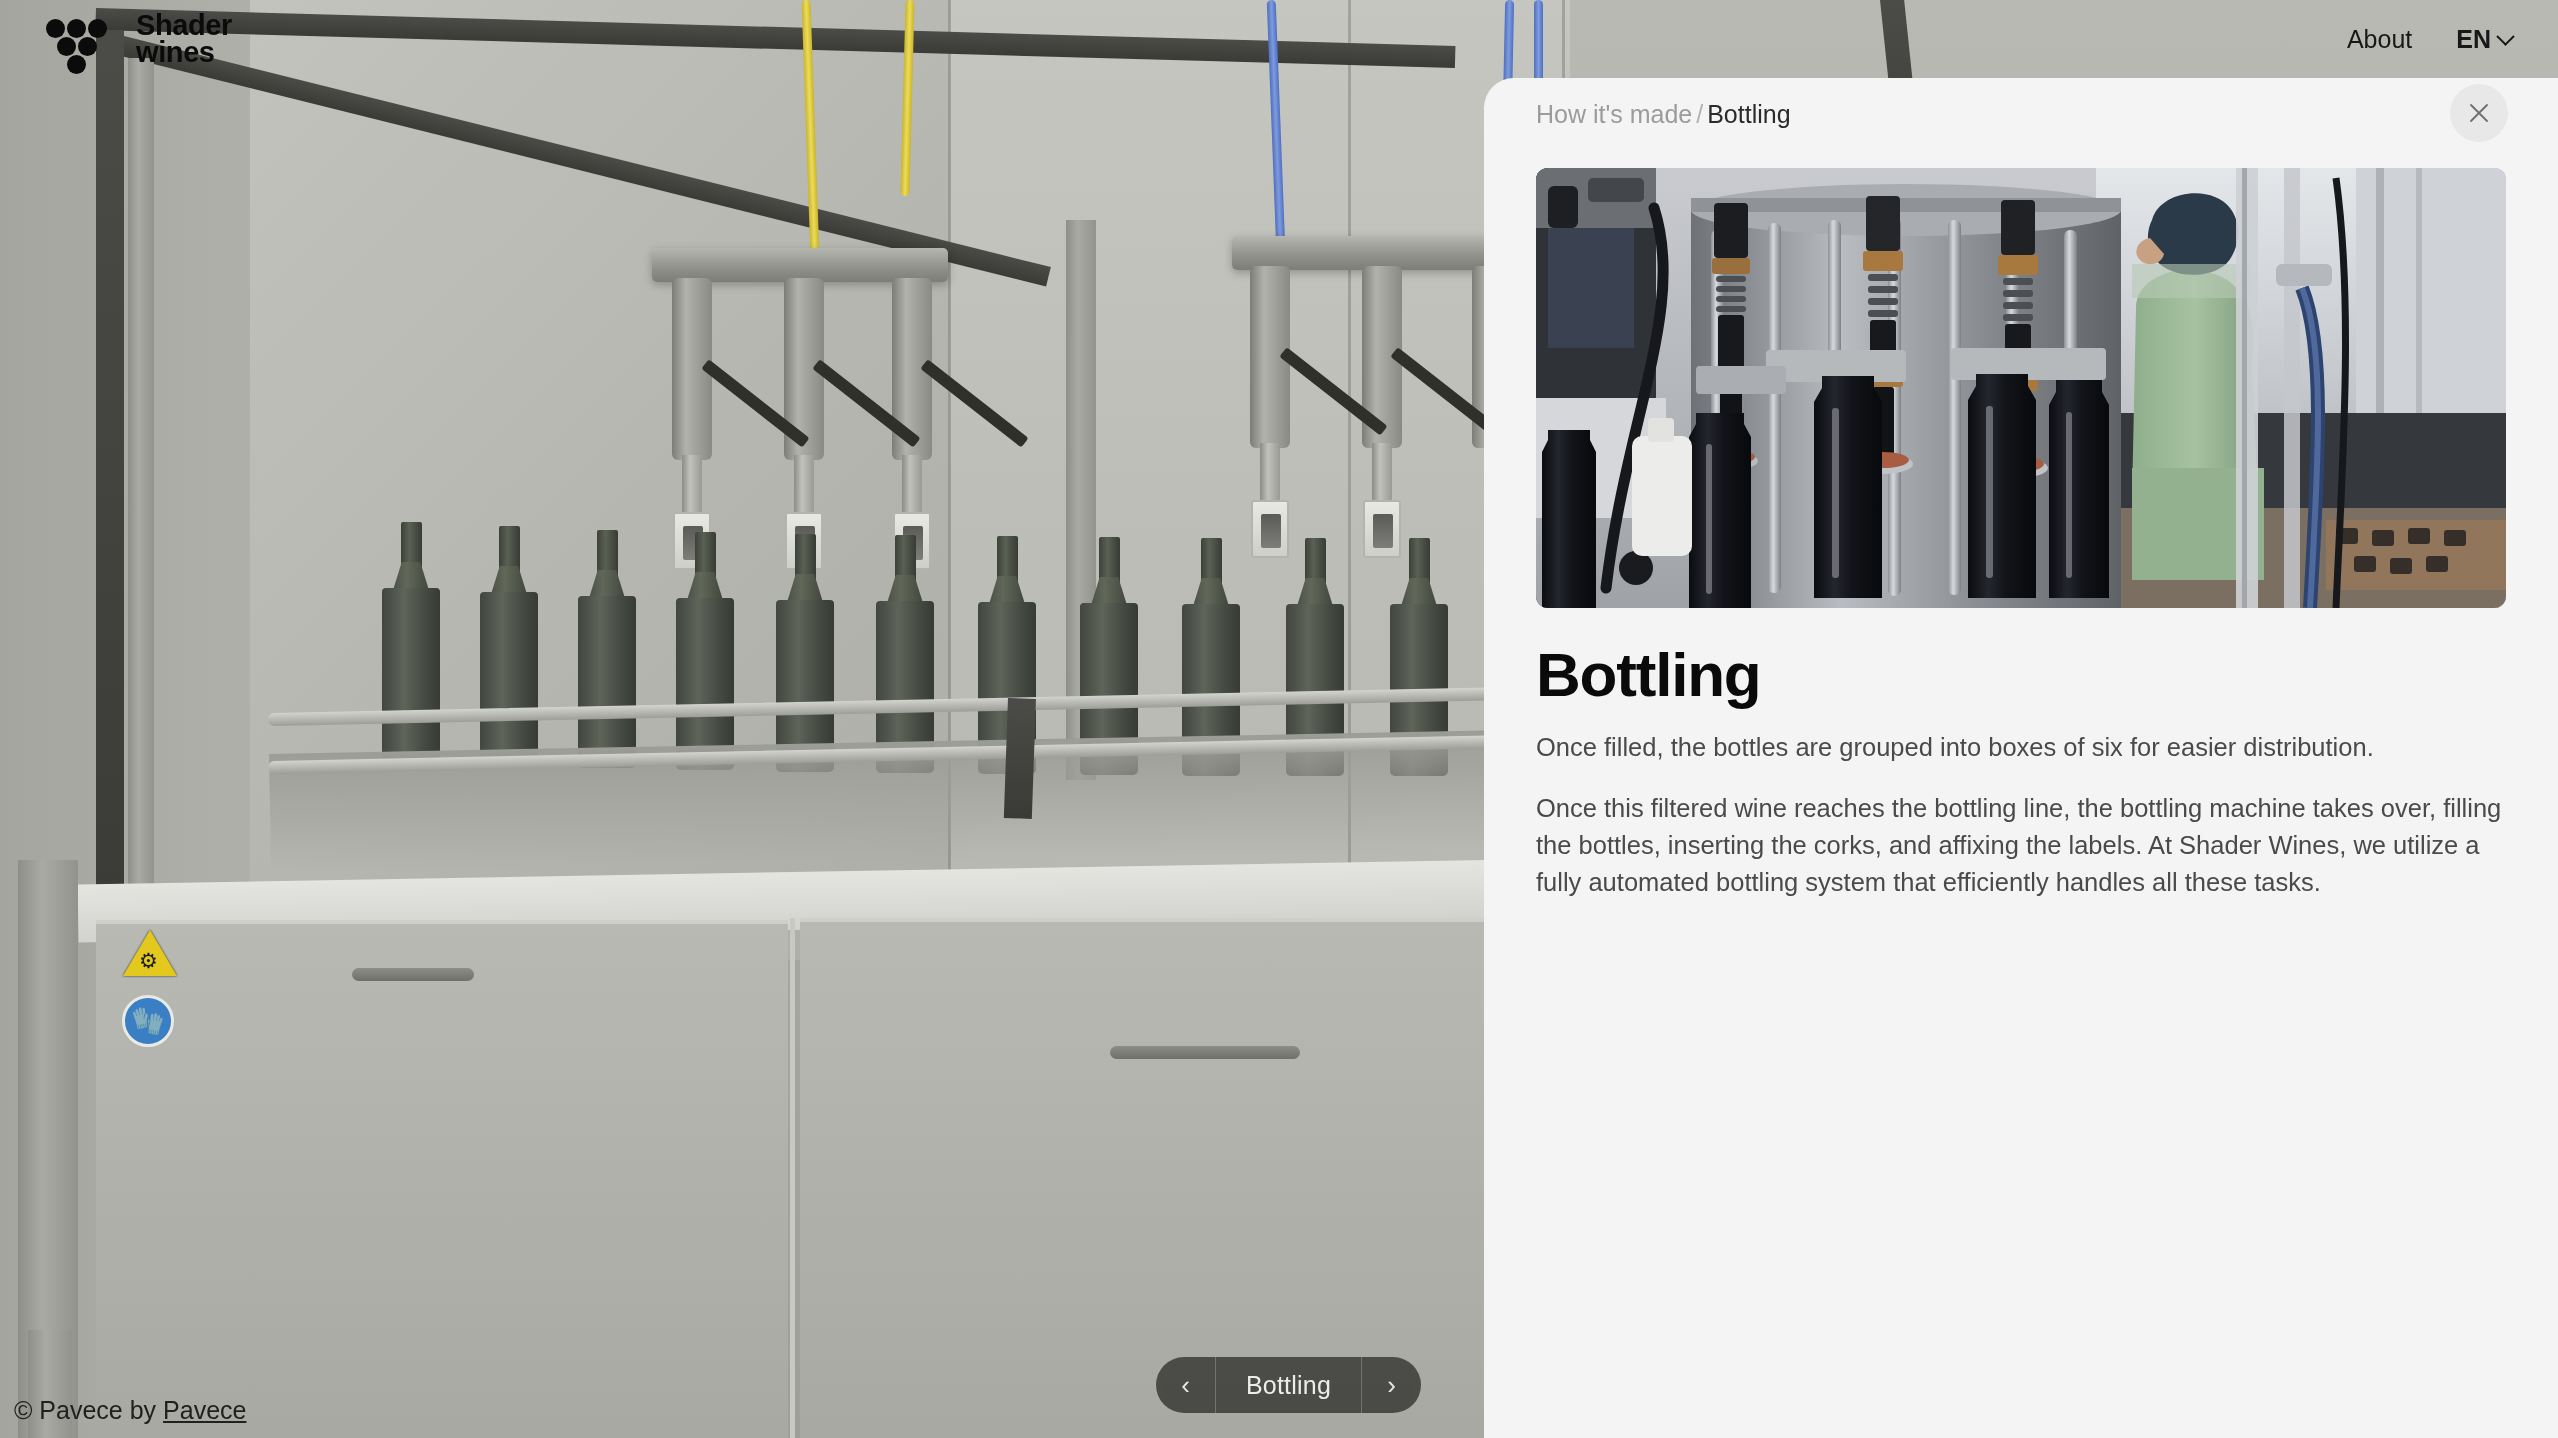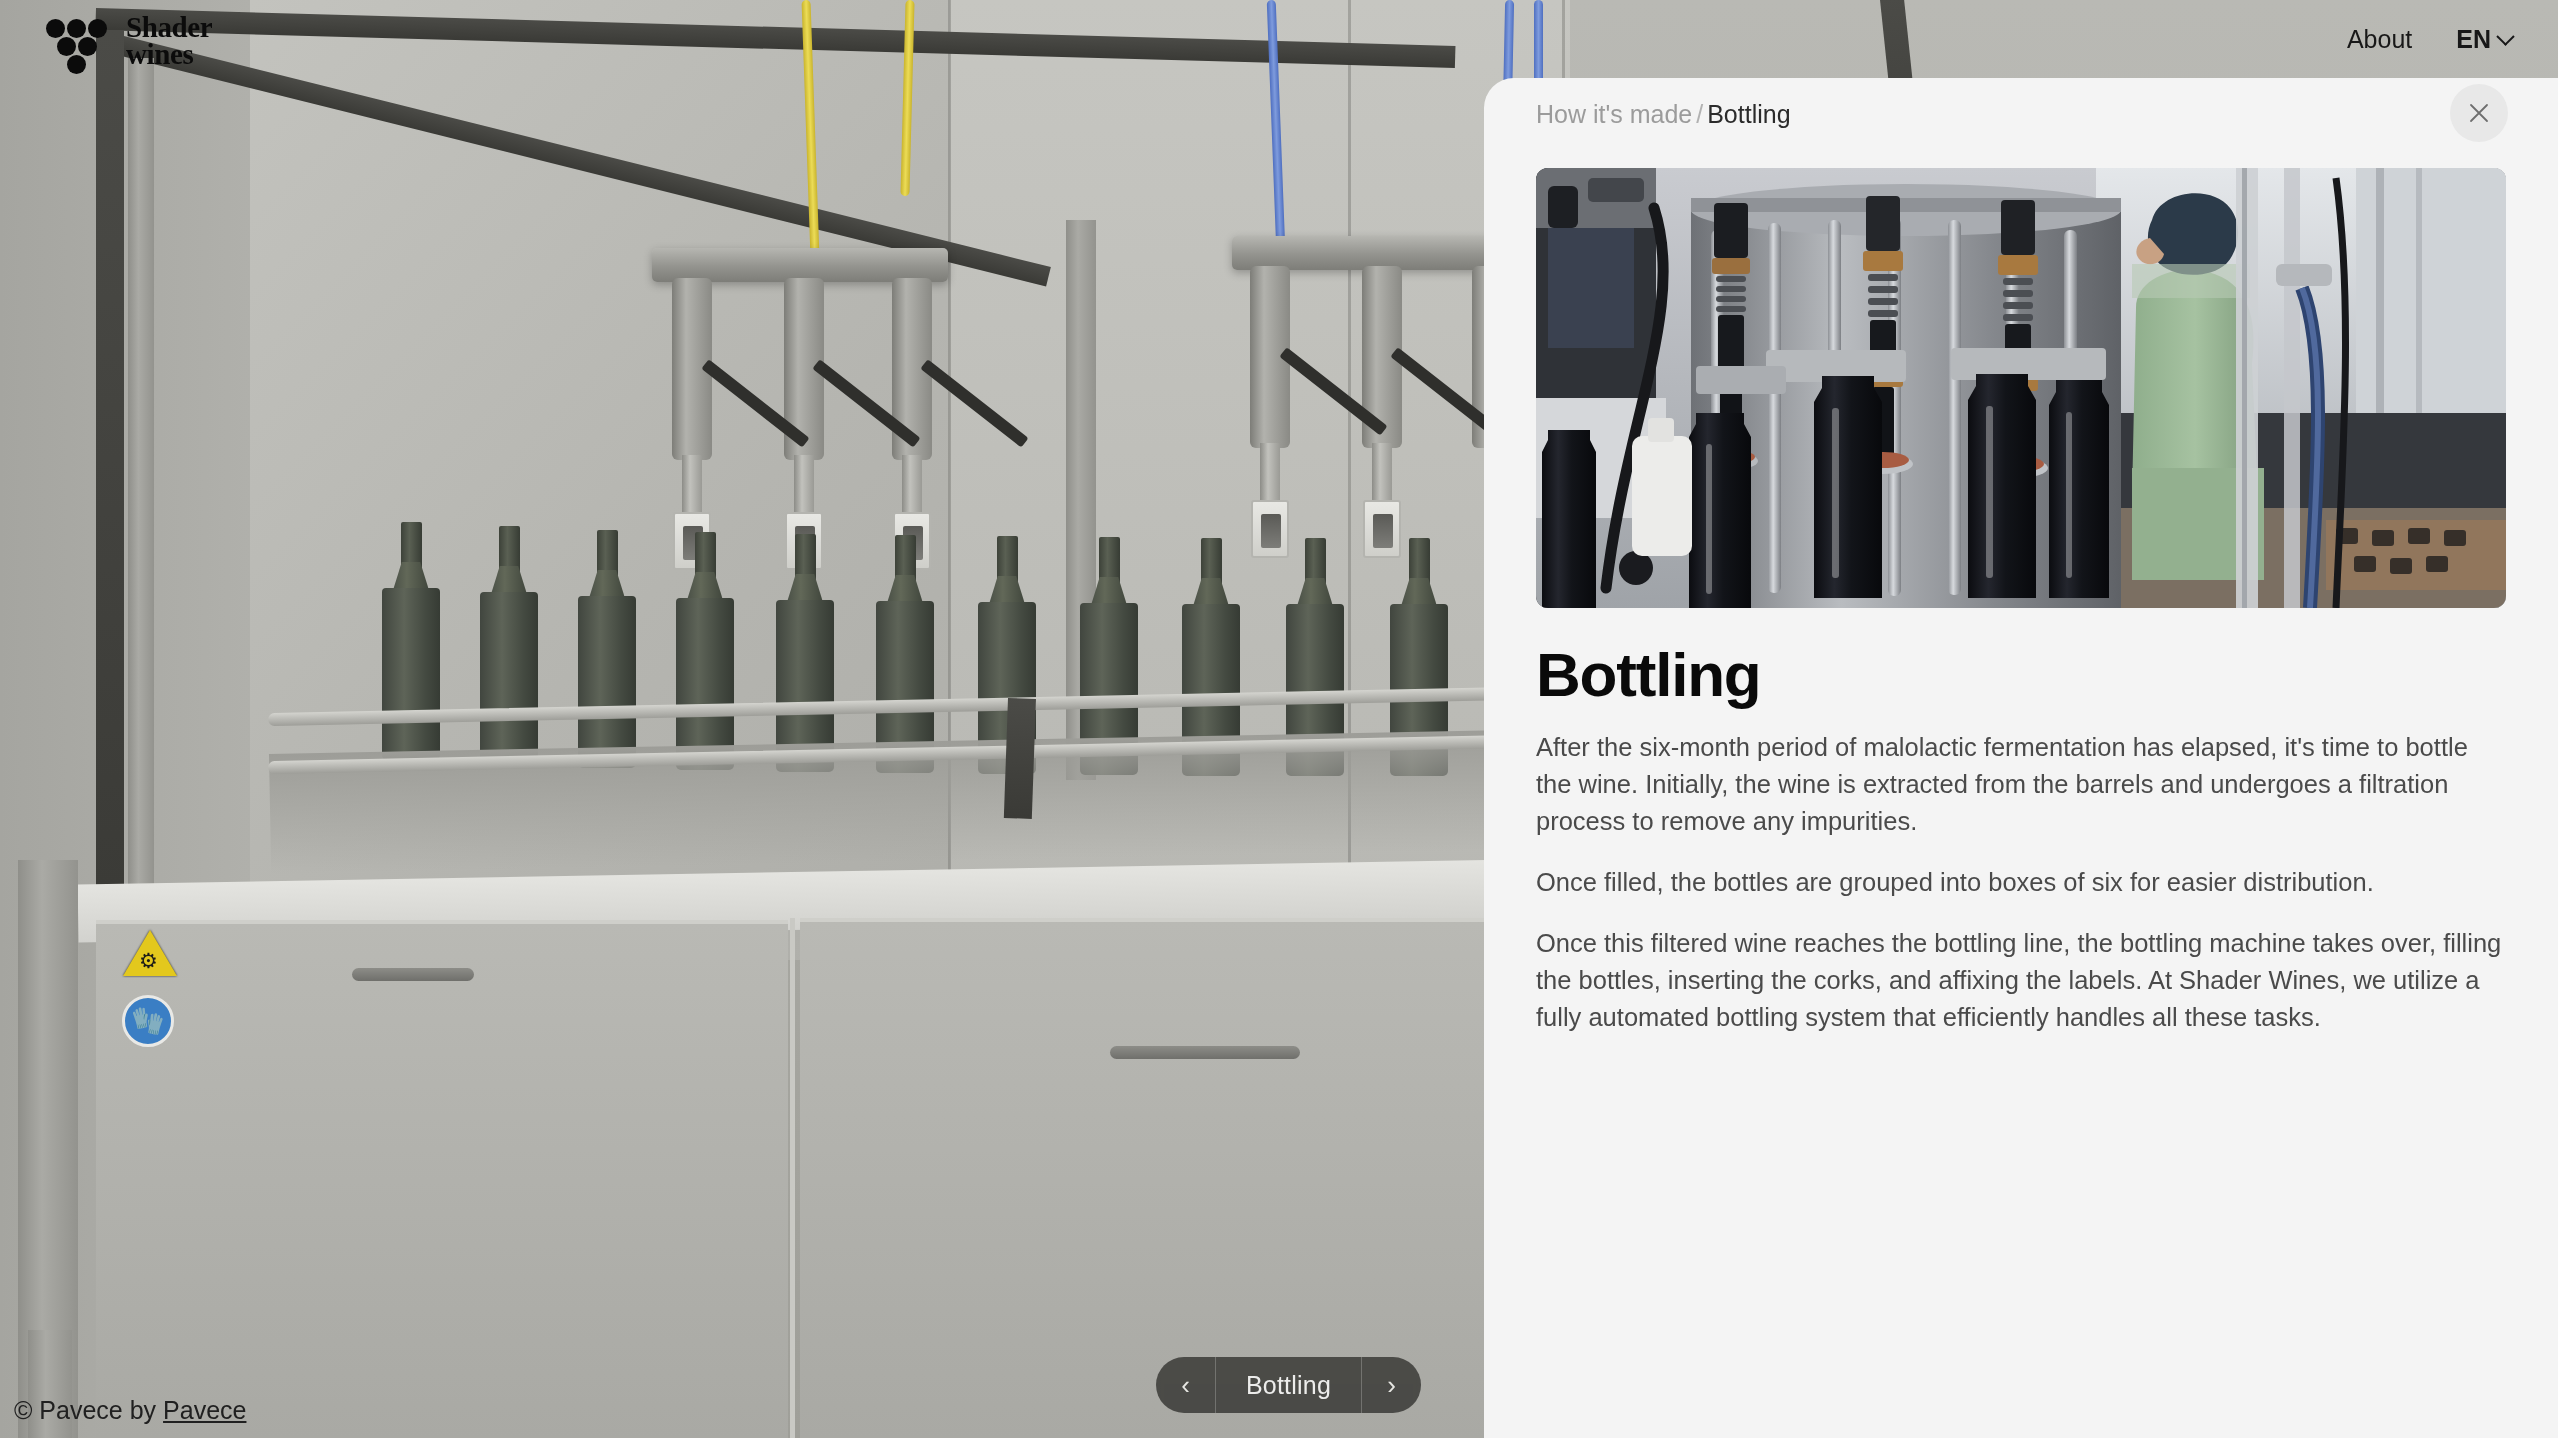--- a/index.html
+++ b/index.html
@@ -130,21 +130,21 @@
     display:flex; align-items:center; justify-content:center;
     color:#fff; font-size:27px; line-height:1;
   }
 
   
   .header {
     position:absolute; left:0; top:0; width:2558px; height:78px;
     display:flex; align-items:center; justify-content:space-between;
     padding:0 46px; z-index:40;
   }
-  .logo { display:flex; align-items:flex-end; gap:18px;font-family:Liberation Serif, serif; }
+  .logo { display:flex; align-items:center; gap:28px; }
   .grape { position:relative; width:62px; height:58px; }
   .grape i {
     position:absolute; width:19px; height:19px; border-radius:50%;
     background:#0b0b0b; display:block;
   }
   .logo-text {
     font-size:29px; font-weight:700; color:#0b0b0b;
     line-height:.93; letter-spacing:-.4px;
   }
   .logo-text span { display:block; }
@@ -566,17 +566,16 @@
 
         <path d="M766 120 C790 180 782 300 774 440" stroke="#2e4470" stroke-width="14" fill="none"></path>
         <path d="M766 120 C790 180 782 300 774 440" stroke="#50699d" stroke-width="6" fill="none"></path>
         <rect x="740" y="96" width="56" height="22" rx="6" fill="#b5b8bc"></rect>
         <path d="M800 10 C818 140 806 300 800 440" stroke="#17181b" stroke-width="7" fill="none"></path>
       </svg>
     </div>
 
     <div class="title">Bottling</div>
 
-    <p class="para">After the six-month period of malolactic fermentation has elapsed, it's time to bottle the wine. Initially, the wine is extracted from the barrels and undergoes a filtration process to remove any impurities.</p>
     <p class="para">Once filled, the bottles are grouped into boxes of six for easier distribution.</p>
     <p class="para">Once this filtered wine reaches the bottling line, the bottling machine takes over, filling the bottles, inserting the corks, and affixing the labels. At Shader Wines, we utilize a fully automated bottling system that efficiently handles all these tasks.</p>
   </div>
 </div>
 
 </body></html>

